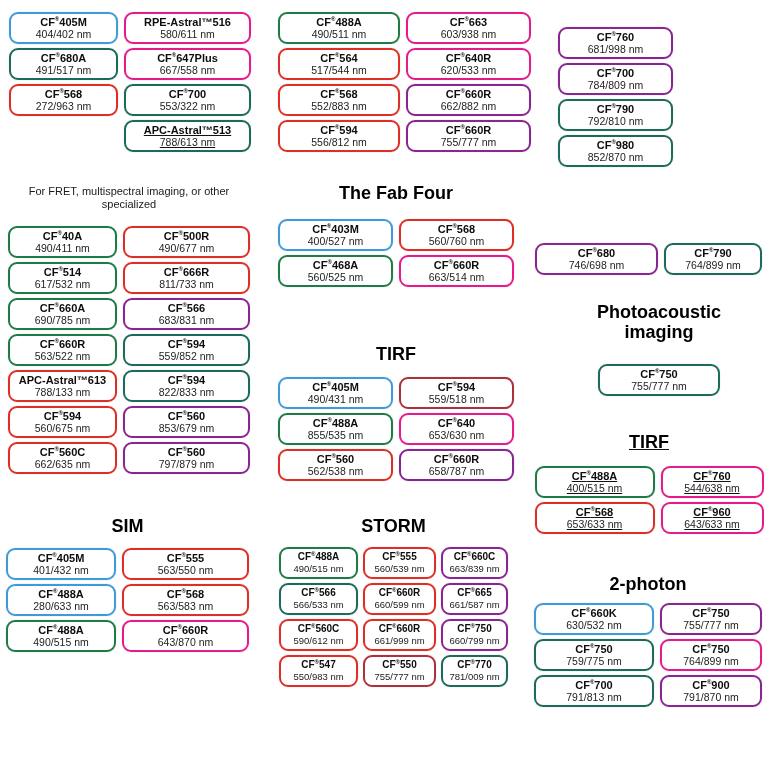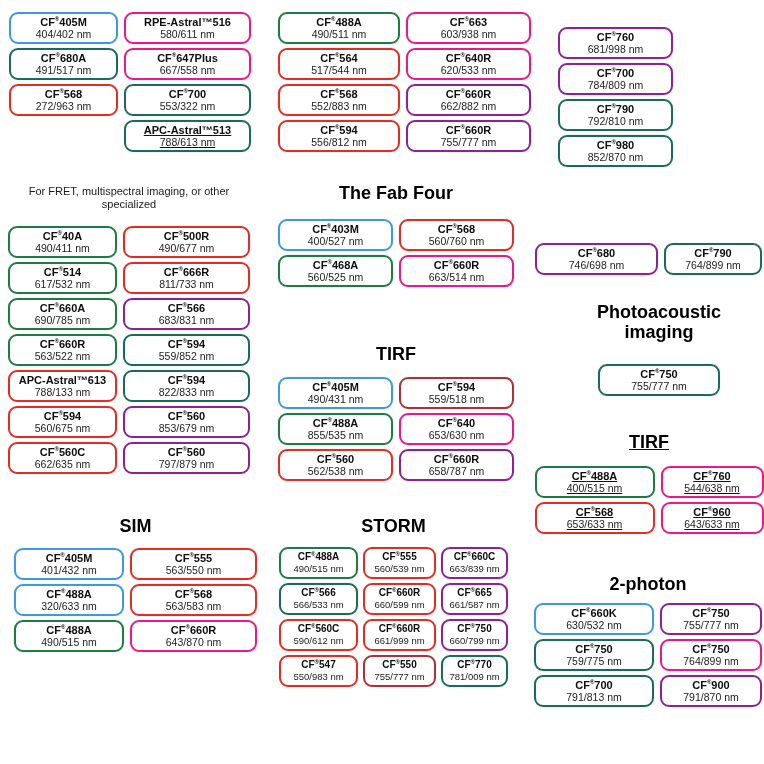--- a/index.html
+++ b/index.html
@@ -33,21 +33,21 @@
   #sec-e{left:272px;top:183px;width:248px;}
   #sec-e .cols{margin-top:16px;}
   #sec-f{left:535px;top:243px;}
   #sec-g{left:553px;top:302px;width:212px;}
   #sec-g .sec-title{width:150px;margin:0 auto;}
   #sec-g .cols{margin-top:22px;}
   #sec-h{left:277px;top:344px;width:238px;}
   #sec-h .cols{margin-top:13px;}
   #sec-i{left:533px;top:432px;width:232px;text-decoration:underline;}
   #sec-i .cols{margin-top:14px;}
-  #sec-j{left:12px;top:516px;width:247px;}
+  #sec-j{left:4px;top:516px;width:247px;}
   #sec-j .cols{margin-top:12px;}
   #sec-k{left:278px;top:516px;width:231px;}
   #sec-k .cols{margin-top:11px;gap:5px;}
   #sec-k .pill-name{font-size:10px;}
   #sec-k .pill-value{font-size:9.5px;}
   #sec-l{left:533px;top:574px;width:230px;}
   #sec-l .cols{margin-top:9px;}
 </style>
 </head>
 <body>
@@ -339,21 +339,21 @@
   <div class="sec" id="sec-j">
     <div class="sec-title">SIM</div>
     <div class="cols">
       <div class="col w110">
           <div class="pill" style="border-color: rgb(61, 155, 220);">
             <div class="pill-name">CF<sup>®</sup>405M</div>
             <div class="pill-value">401/432 nm</div>
           </div>
           <div class="pill" style="border-color: rgb(61, 155, 220);">
             <div class="pill-name">CF<sup>®</sup>488A</div>
-            <div class="pill-value">320/633 nm</div>
+            <div class="pill-value">280/633 nm</div>
           </div>
           <div class="pill" style="border-color: rgb(30, 123, 69);">
             <div class="pill-name">CF<sup>®</sup>488A</div>
             <div class="pill-value">490/515 nm</div>
           </div>
         </div>
       <div class="col w127">
           <div class="pill" style="border-color: rgb(223, 46, 38);">
             <div class="pill-name">CF<sup>®</sup>555</div>
             <div class="pill-value">563/550 nm</div>

